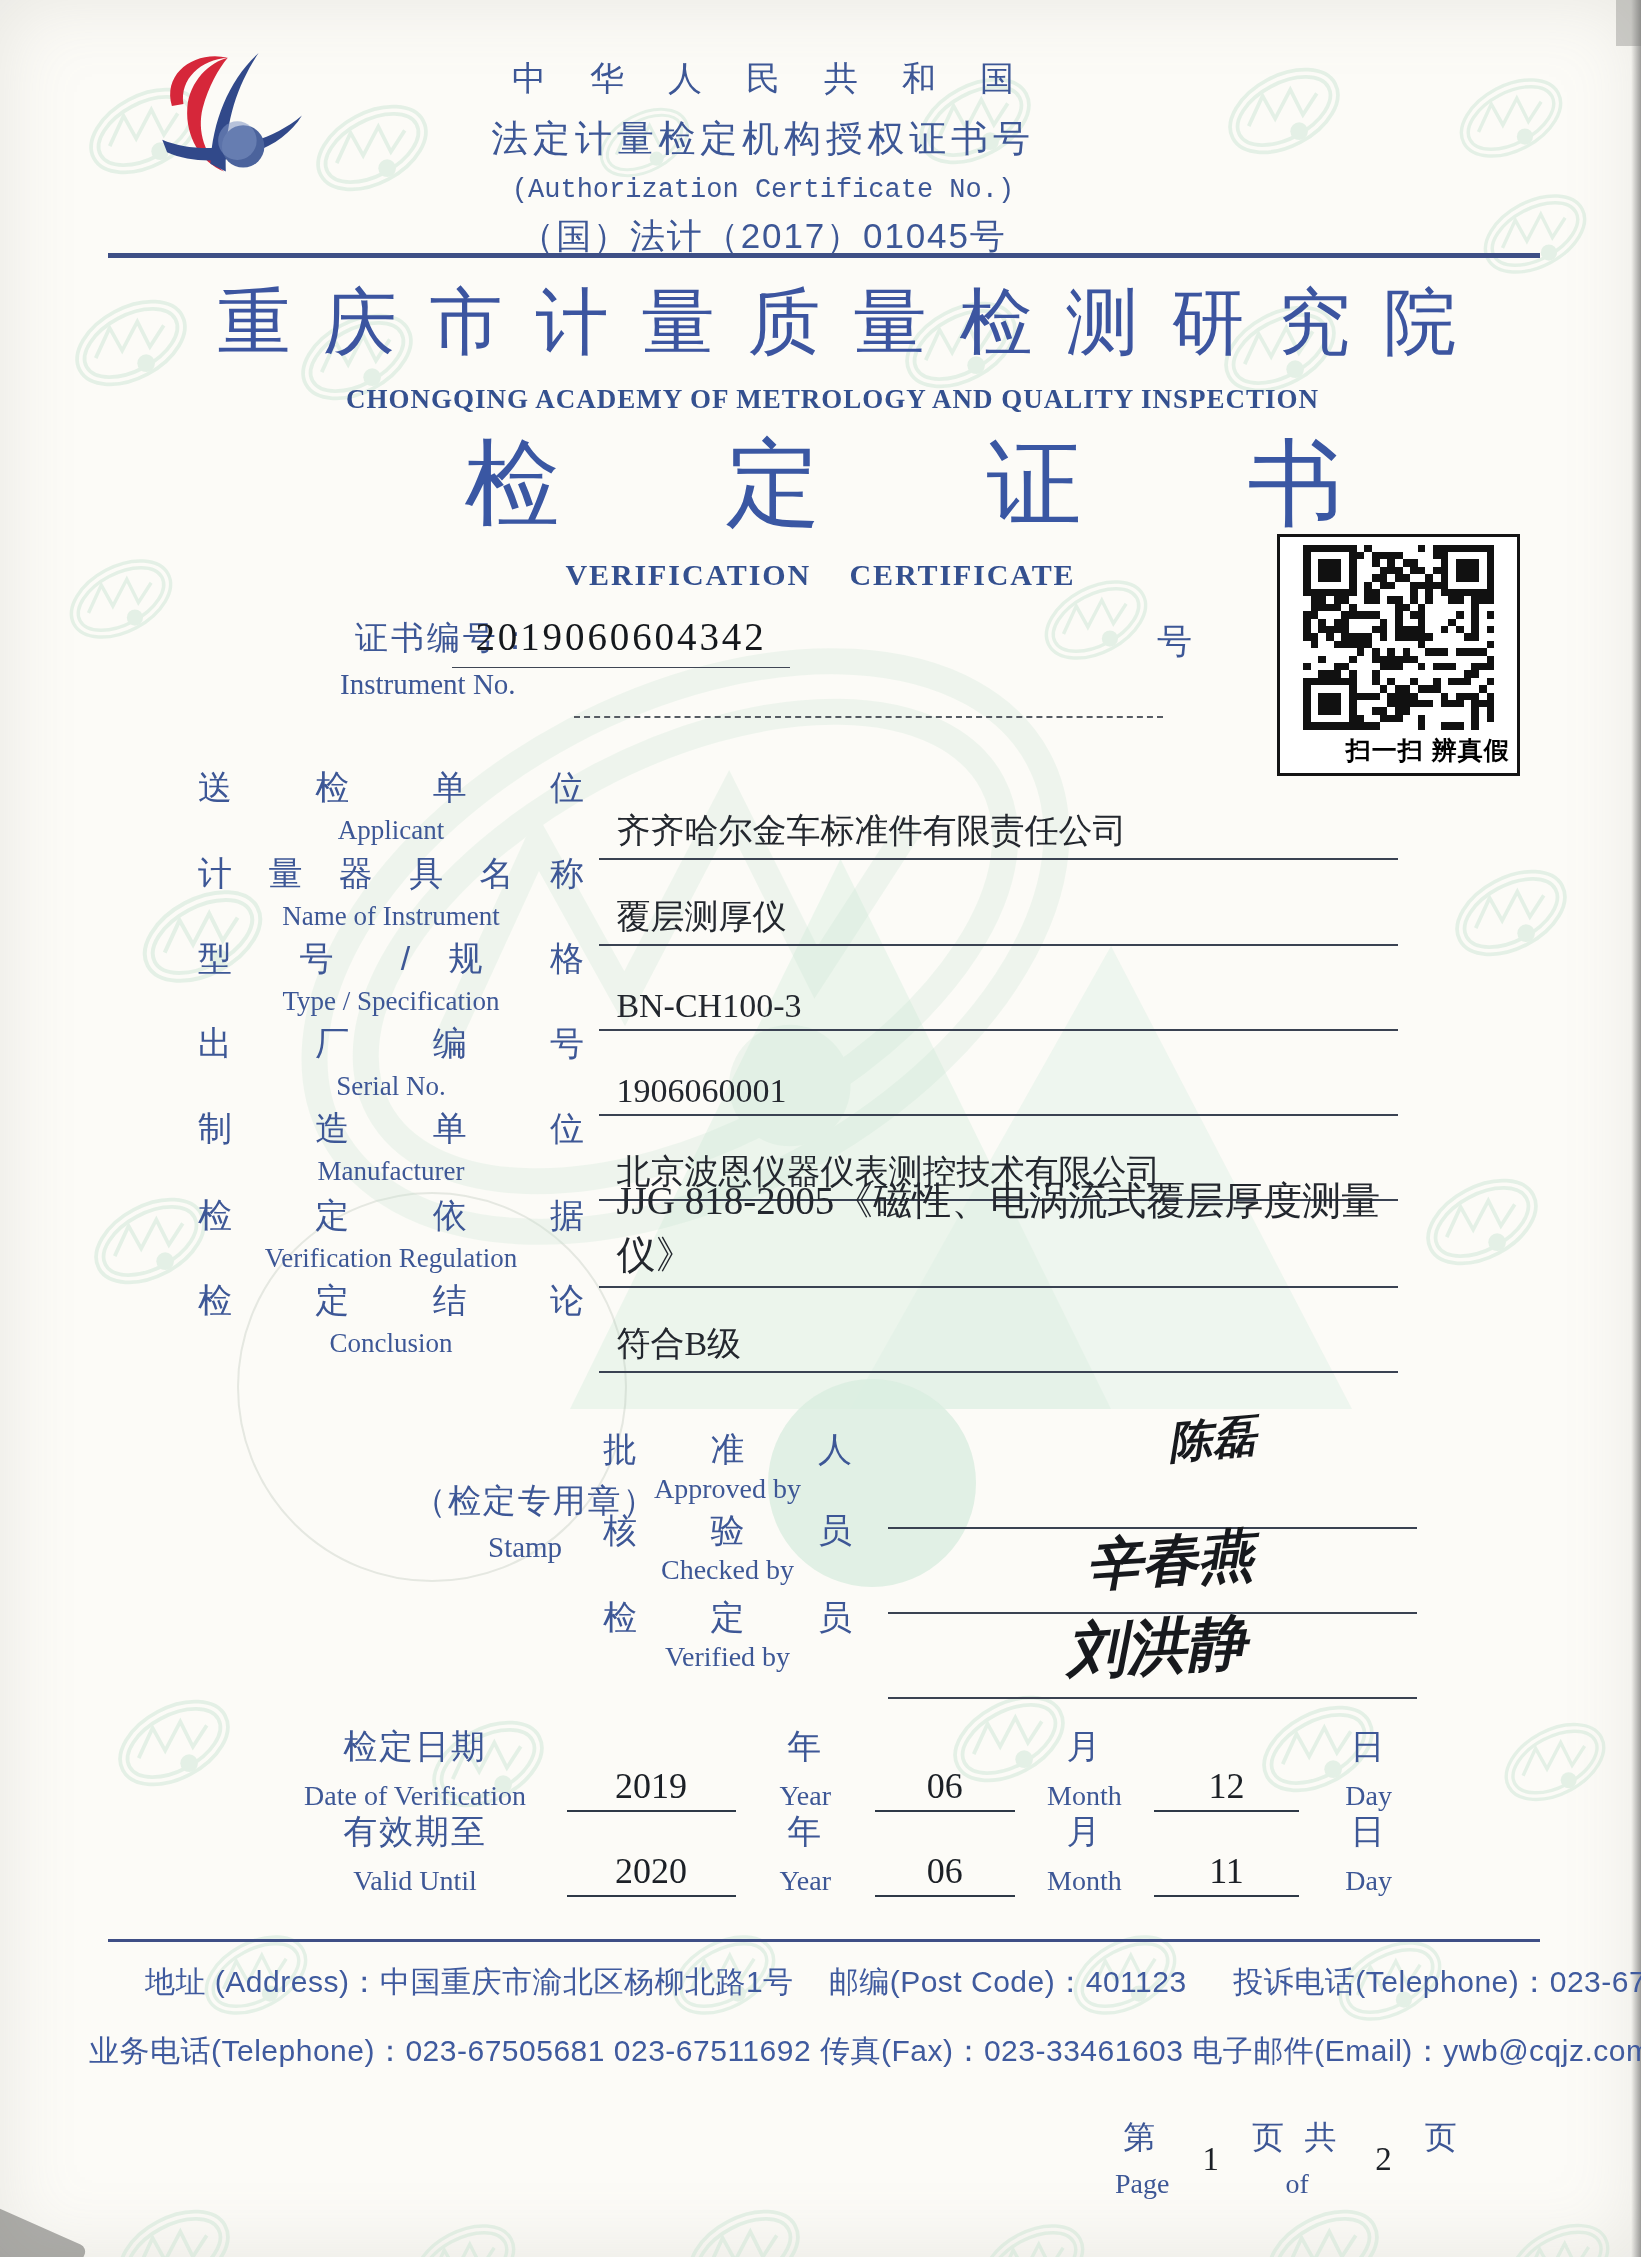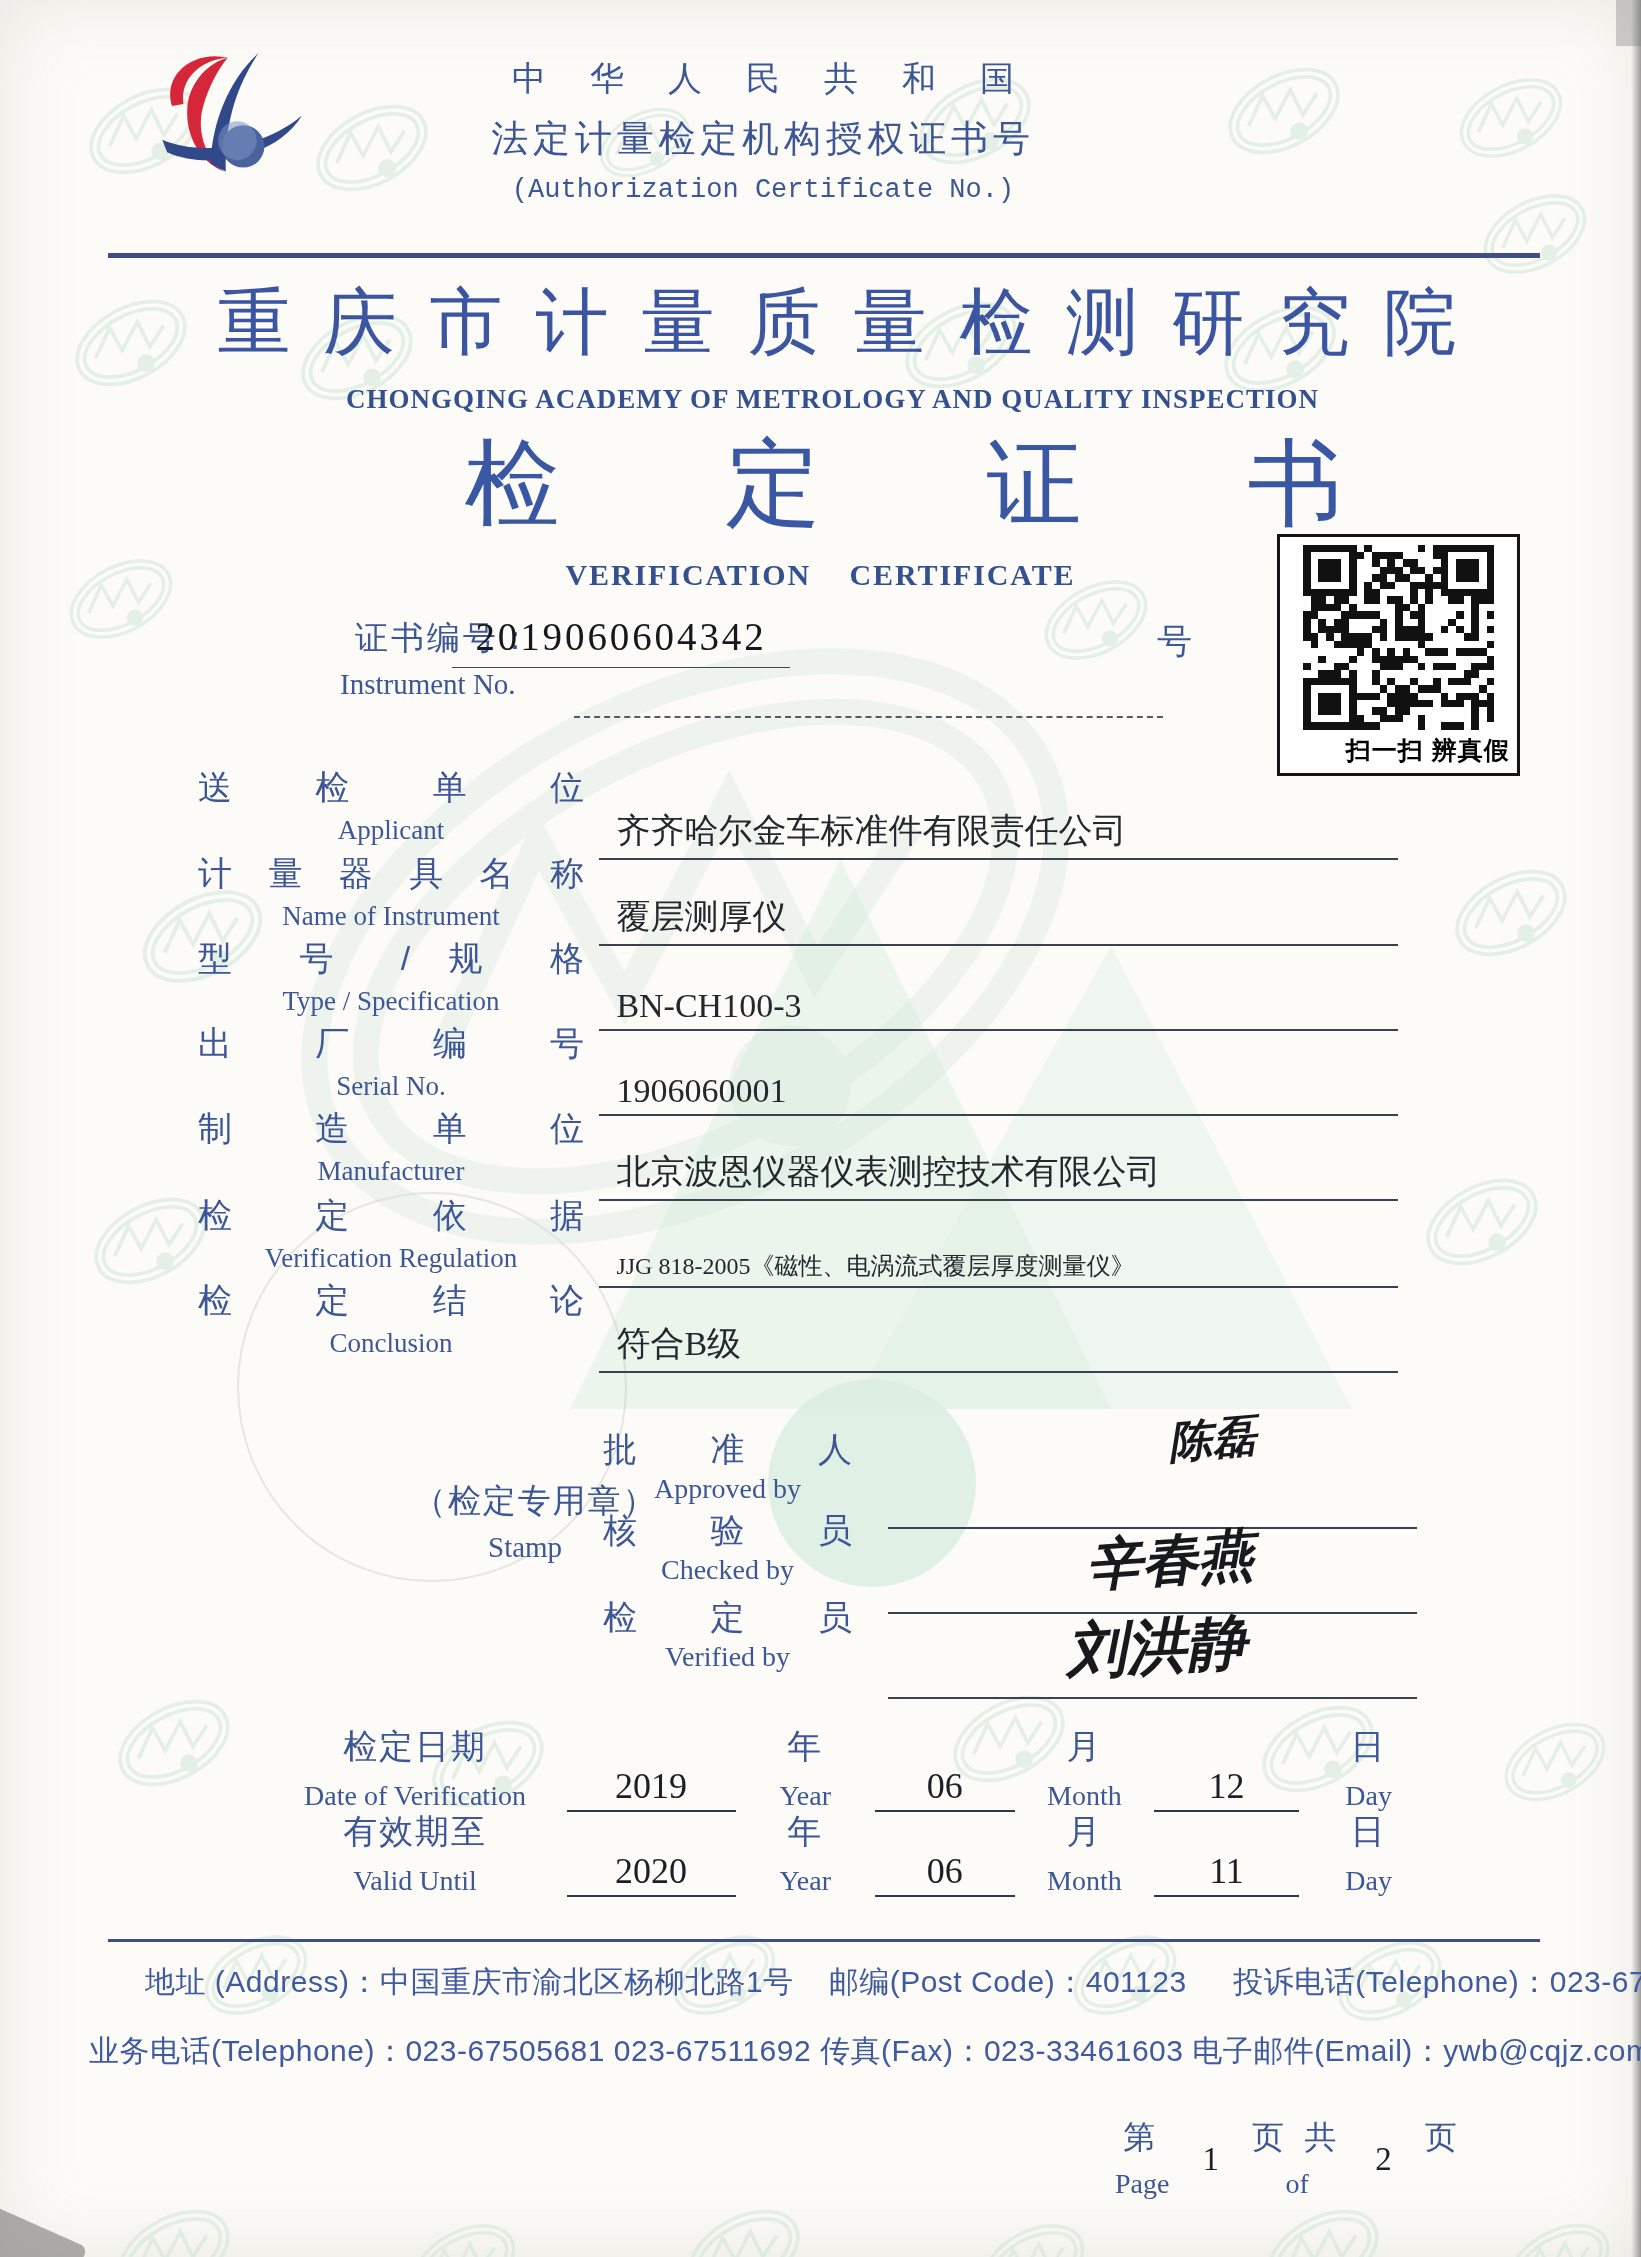--- a/index.html
+++ b/index.html
@@ -48,21 +48,21 @@
               font-size:39px;color:#15181d;letter-spacing:2.9px;padding-bottom:7.7px;border-bottom:1.9px solid #3f4654;}
   .certno-dash{left:574px;top:716px;width:589px;border-top:2.9px dashed #565b63;}
   .certno-suffix{left:1157px;top:618px;font-size:35px;font-weight:500;}
   
   .f-row{left:198px;width:1197px;height:97px;}
   .f-label{position:absolute;left:0;top:0;width:386px;}
   .f-cn{font-size:34px;font-weight:500;text-align:justify;text-align-last:justify;line-height:1.1;}
   .f-en{font-family:"Liberation Serif",serif;font-size:27px;text-align:center;margin-top:8.7px;}
   .f-val{position:absolute;left:401px;bottom:5.8px;width:782px;border-bottom:2.9px solid #3a4252;
          font-family:"Liberation Serif",serif;font-size:34px;color:#23272e;padding:0 0 3.9px 17.4px;}
-  .f-val.small{font-size:24px;}
+  .f-val.small{font-size:39px;}
   
   .stamp-cn{left:413px;top:1479px;font-size:33px;font-weight:500;letter-spacing:1.9px;}
   .stamp-en{left:488px;top:1531px;font-family:"Liberation Serif",serif;font-size:29px;}
   .sig-row{left:603px;width:816px;}
   .s-cn{position:absolute;left:0;top:0;width:249px;font-size:34px;font-weight:500;
         text-align:justify;text-align-last:justify;}
   .s-en{position:absolute;left:0;top:46px;width:249px;font-family:"Liberation Serif",serif;
         font-size:28px;text-align:center;}
   .s-line{position:absolute;left:285px;width:529px;border-bottom:2.9px solid #3a4252;}
   .s-name{position:absolute;font-family:"DejaVu Serif",serif;font-style:italic;font-weight:700;
@@ -187,20 +187,21 @@
       <path d="M120 5 C98 38 84 78 86 128 L70 120 C72 75 90 32 120 5 Z" fill="#31498a"></path>
       <path d="M20 95 C55 110 120 108 165 70 C140 112 70 128 25 108 Z" fill="#31498a"></path>
       <circle cx="104" cy="102" r="22" fill="#4b639c"></circle>
       <circle cx="98" cy="96" r="20" fill="#7d93c2" opacity=".55"></circle>
     </svg>
 
     <div class="abs hdr-text">
       <div class="hdr-country">中华人民共和国</div>
       <div class="hdr-auth">法定计量检定机构授权证书号</div>
       <div class="hdr-auth-en">(Authorization Certificate No.)</div>
+      <div class="hdr-auth-no">（国）法计（2017）01045号</div>
     </div>
 
     <div class="abs divider"></div>
 
     <div class="abs org-cn">重庆市计量质量检测研究院</div>
     <div class="abs org-en">CHONGQING ACADEMY OF METROLOGY AND QUALITY INSPECTION</div>
     <div class="abs cert-title">检定证书</div>
     <div class="abs cert-title-en">VERIFICATION CERTIFICATE</div>
 
     <div class="abs qr-box">

